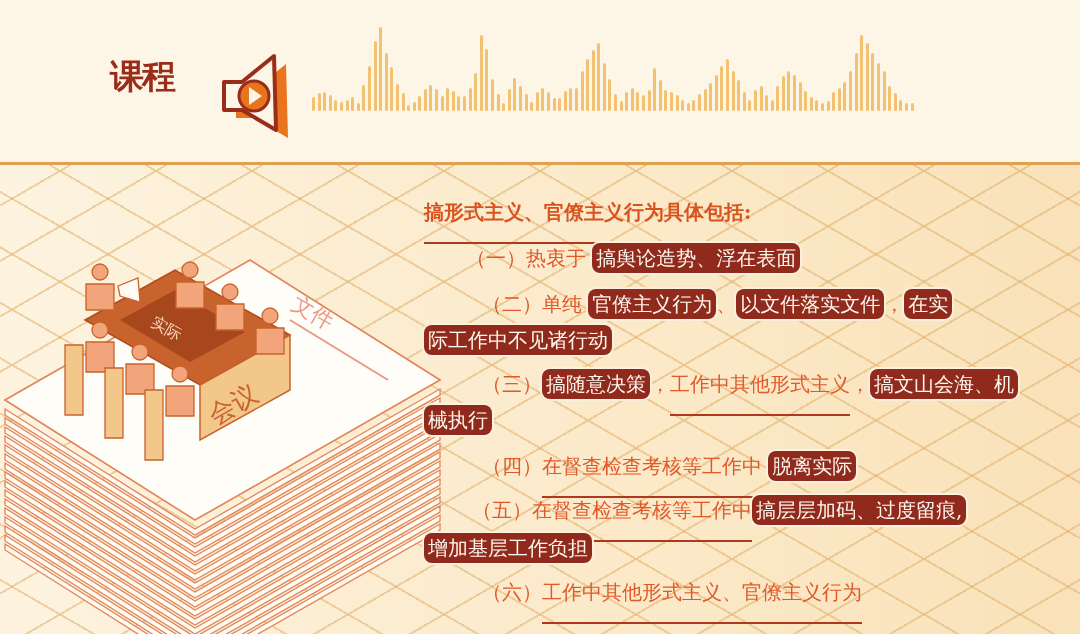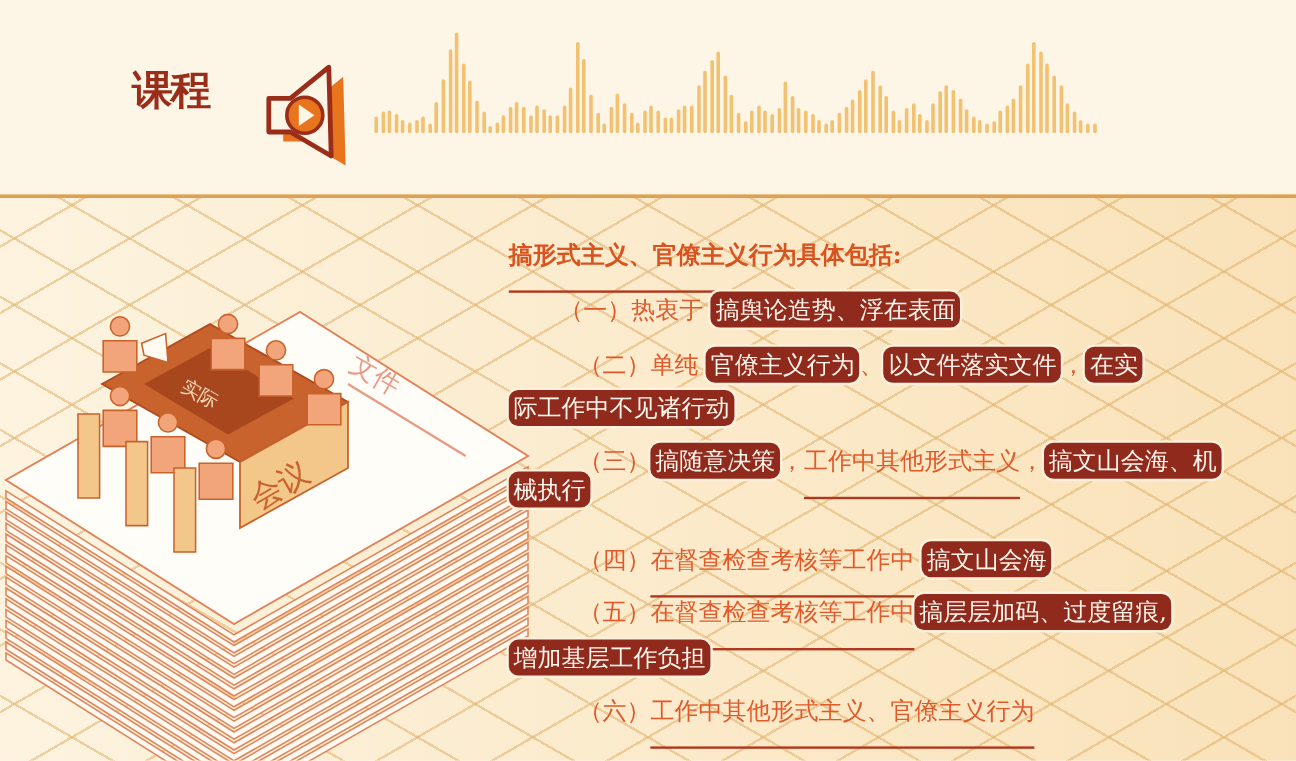--- a/index.html
+++ b/index.html
@@ -225,30 +225,30 @@
     <span>（二）</span><span>单纯</span>
     <span class="pill">官僚主义行为</span><span>、</span><span class="pill">以文件落实文件</span><span>，</span><span class="pill">在实</span>
   </div>
   <div class="line" style="top:128px;left:0">
     <span class="pill">际工作中不见诸行动</span>
   </div>
 
   <div class="line" style="top:172px;left:58px">
     <span>（三）</span><span class="pill">搞随意决策</span><span>，</span><span class="u">工作中其他形式主义</span><span>，</span><span class="pill">搞文山会海、机</span>
   </div>
-  <div class="line" style="top:196px;left:0">
+  <div class="line" style="top:208px;left:0">
     <span class="pill">械执行</span>
   </div>
 
   <div class="line" style="top:254px;left:58px">
     <span>（四）</span><span class="u">在督查检查考核等工作中</span>
-    <span class="pill">搞文山会海</span>
-  </div>
-
-  <div class="line" style="top:298px;left:58px">
+    <span class="pill">脱离实际</span>
+  </div>
+
+  <div class="line" style="top:298px;left:48px">
     <span>（五）</span><span class="u">在督查检查考核等工作中</span><span class="pill">搞层层加码、过度留痕,</span>
   </div>
   <div class="line" style="top:336px;left:0">
     <span class="pill">增加基层工作负担</span>
   </div>
 
   <div class="line" style="top:380px;left:58px">
     <span>（六）</span><span class="u">工作中其他形式主义、官僚主义行为</span>
   </div>
 </div>

